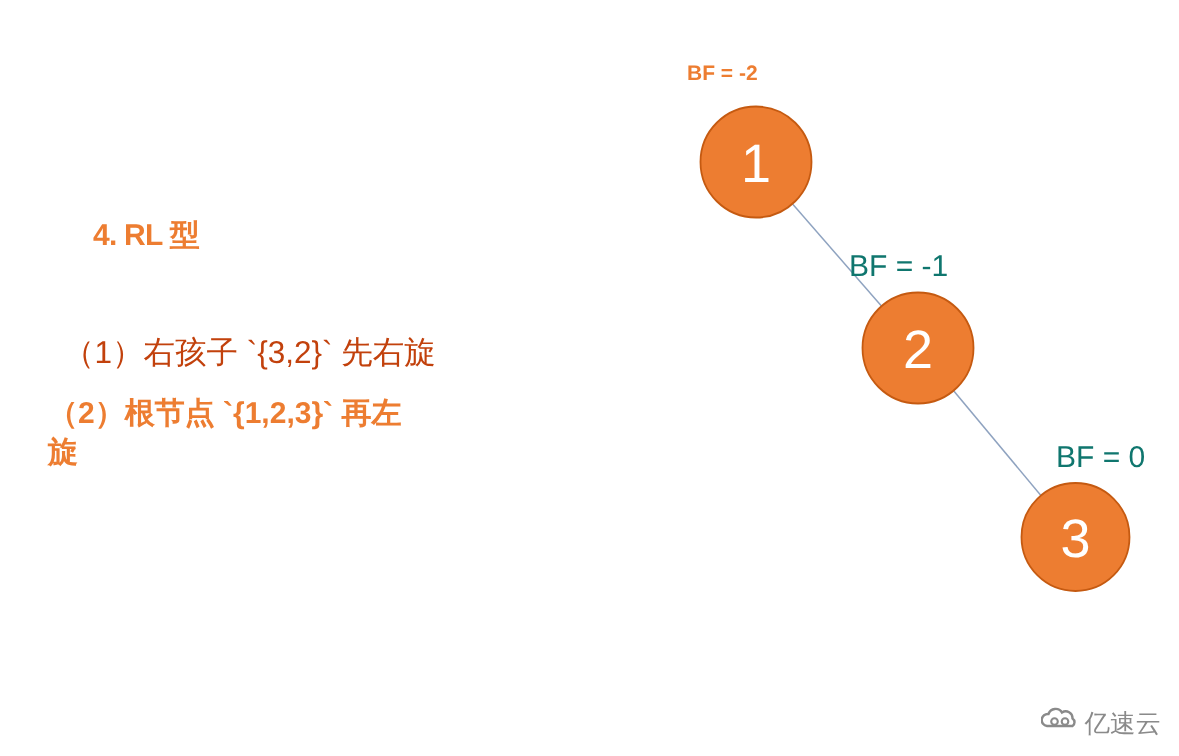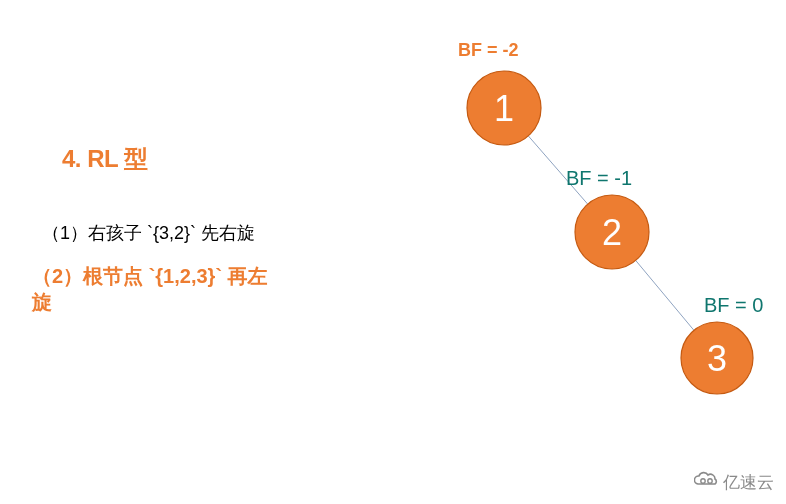--- a/index.html
+++ b/index.html
@@ -2,32 +2,32 @@
 <html><head>
   <meta charset="utf-8">
   <style>
     html, body { margin: 0; padding: 0; }
     body {
       width: 786px; height: 504px; background: #ffffff; position: relative; overflow: hidden;
       font-family: "Liberation Sans", "DejaVu Sans", sans-serif;
     }
     .abs { position: absolute; white-space: nowrap; }
     .title {
-      left: 62px; top: 143px; font-size: 24px; font-weight: bold; color: #ED7D31; letter-spacing: -0.5px;
+      left: 62px; top: 143px; font-size: 20px; font-weight: bold; color: #ED7D31; letter-spacing: -0.5px;
     }
     .step1 {
-      left: 42px; top: 221px; font-size: 18px; color: #000000;
+      left: 42px; top: 221px; font-size: 21px; color: #c2410c;
     }
     .step2 {
       left: 32px; top: 263px; font-size: 20px; font-weight: bold; color: #ED7D31; line-height: 26px;
       width: 250px; white-space: normal;
     }
     svg.tree { position: absolute; left: 0; top: 0; }
     .bf-root {
-      left: 458px; top: 40px; font-size: 18px; font-weight: bold; color: #ED7D31;
+      left: 458px; top: 40px; font-size: 14px; font-weight: bold; color: #ED7D31;
     }
     .bf { font-size: 20px; color: #0f766e; }
     .bf-2 { left: 566px; top: 167px; }
     .bf-3 { left: 704px; top: 294px; }
     .watermark {
       right: 12px; bottom: 10px; font-size: 17px; color: #8a8a8a; display: flex; align-items: flex-start; gap: 3px;
     }
   </style>
 </head>
 <body>

